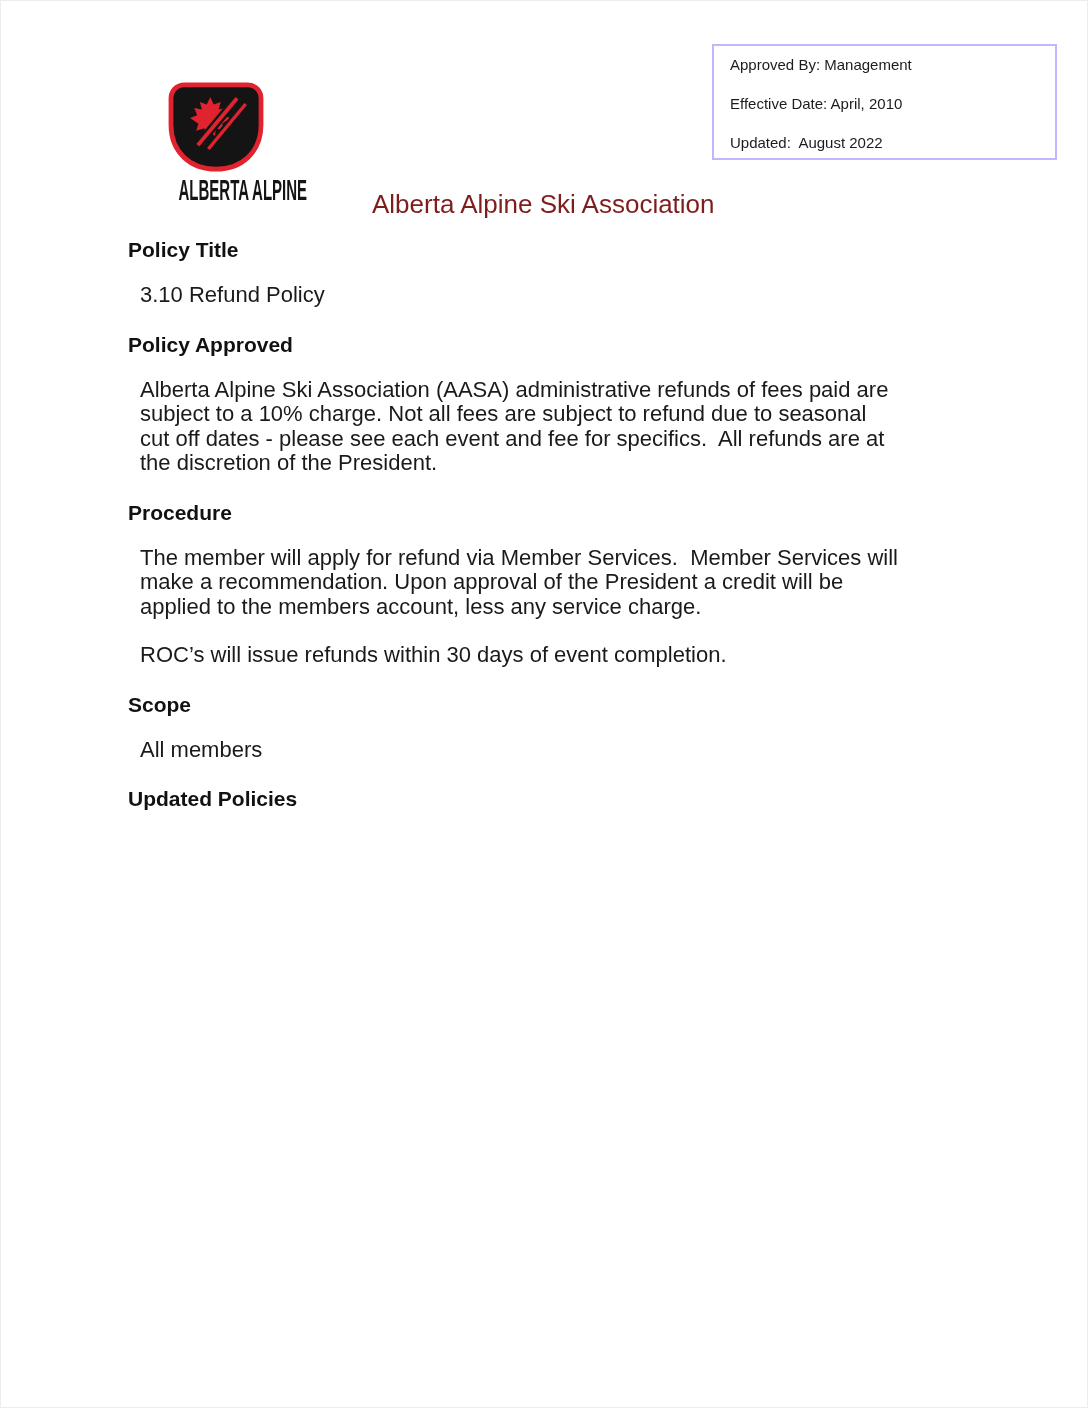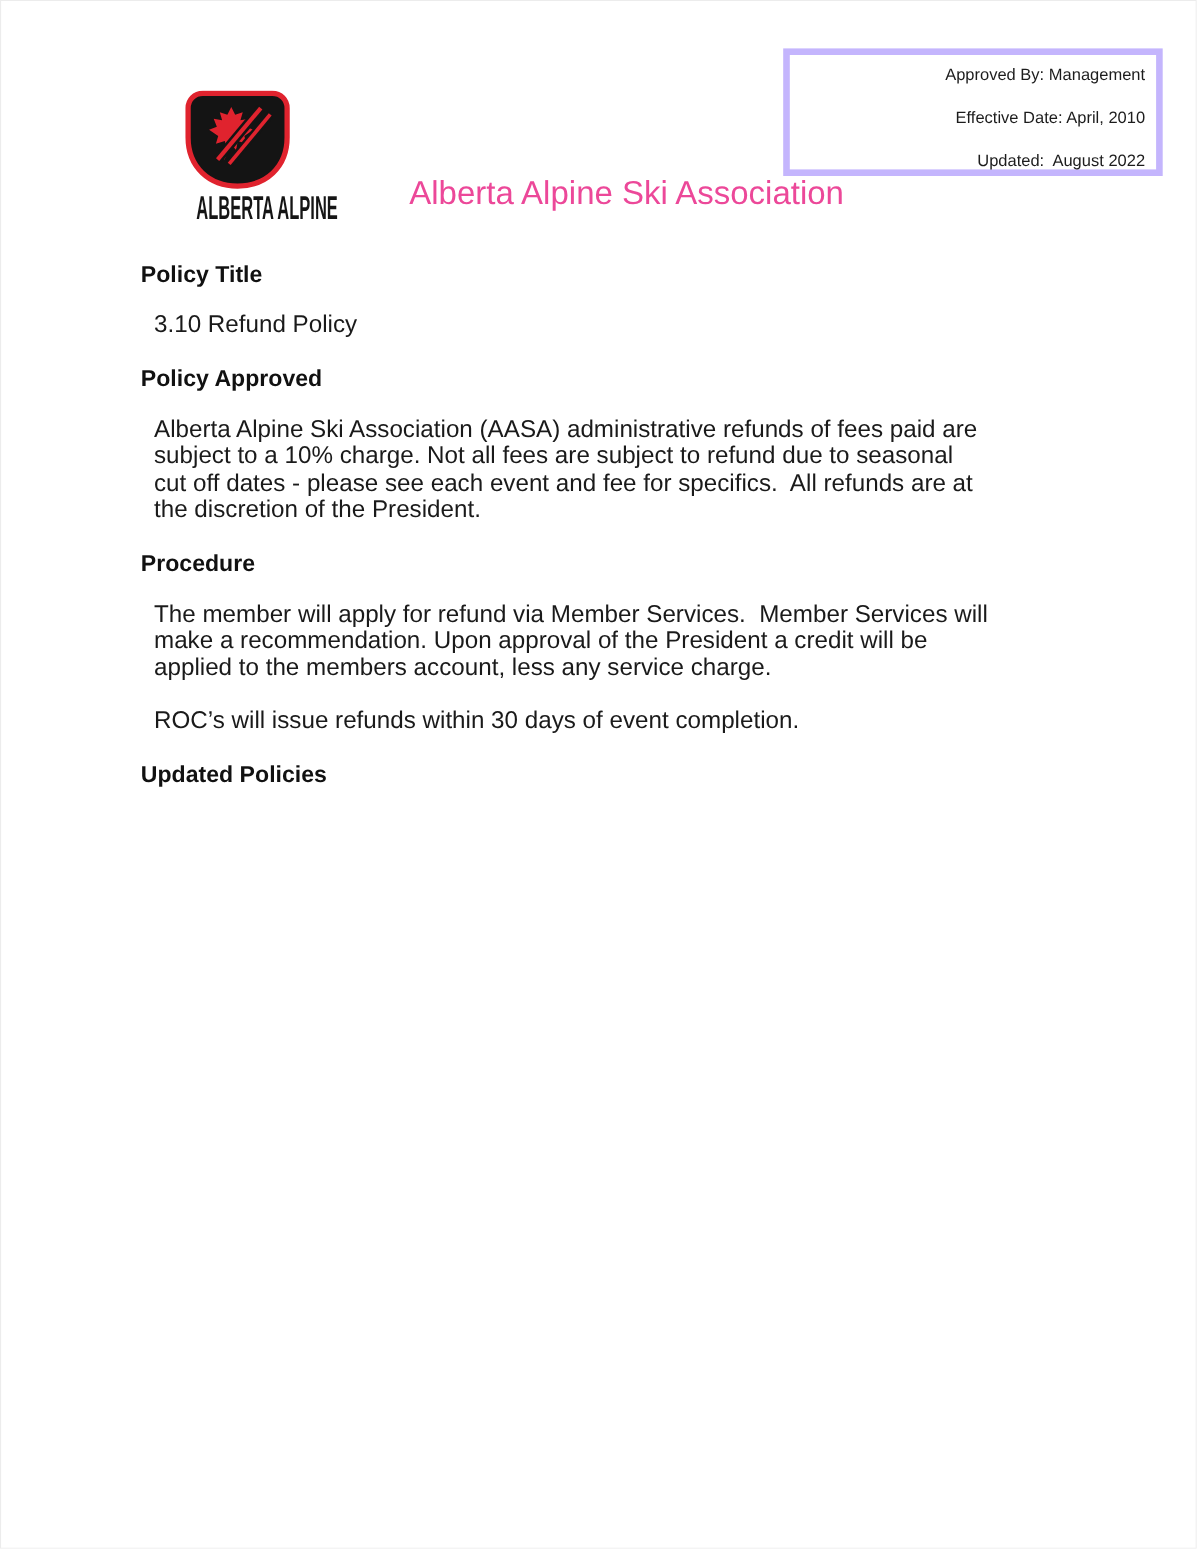--- a/index.html
+++ b/index.html
@@ -22,23 +22,22 @@
     background:#fff;
     box-shadow:inset 0 0 0 1px #ececec;
     overflow:hidden;
   }
 
   
   .approval-box{
     position:absolute;
     left:712px; top:44px;
     width:345px; height:116px;
-    border:6px solid #c4b5fd;
+    border:2px solid #c4b5fd;
     padding:11px 10px 0 16px;
-    text-align:right;
   }
   .approval-box p{
     margin:0 0 24px 0;
     font-size:15px;
     line-height:15px;
     color:#1c1c1c;
     white-space:pre-wrap;
   }
 
   
@@ -57,24 +56,24 @@
     letter-spacing:0;
     color:#151515;
     white-space:nowrap;
     transform:scaleX(0.5);
     transform-origin:50% 50%;
   }
 
   
   .doc-title{
     position:absolute;
-    left:372px; top:160px;
-    font-size:30px;
+    left:372px; top:188px;
+    font-size:26px;
     line-height:32px;
-    color:#ec4899;
+    color:#7f1d1d;
   }
 
   
   .content{
     position:absolute;
     left:128px; top:225px;
     width:773px;
   }
   .content h2{
     margin:12px 0 20px 0;
@@ -130,19 +129,23 @@
       <h2>Policy Approved</h2>
       <p>Alberta Alpine Ski Association (AASA) administrative refunds of fees paid are subject to a 10% charge. Not all fees are subject to refund due to seasonal cut off dates - please see each event and fee for specifics.  All refunds are at the discretion of the President.</p>
     </section>
 
     <section>
       <h2>Procedure</h2>
       <p>The member will apply for refund via Member Services.  Member Services will make a recommendation. Upon approval of the President a credit will be applied to the members account, less any service charge.</p>
       <p>ROC’s will issue refunds within 30 days of event completion.</p>
     </section>
 
+    <section>
+      <h2>Scope</h2>
+      <p>All members</p>
+    </section>
 
     <section>
       <h2>Updated Policies</h2>
     </section>
 
   </div>
 </div>
 
 </body></html>

